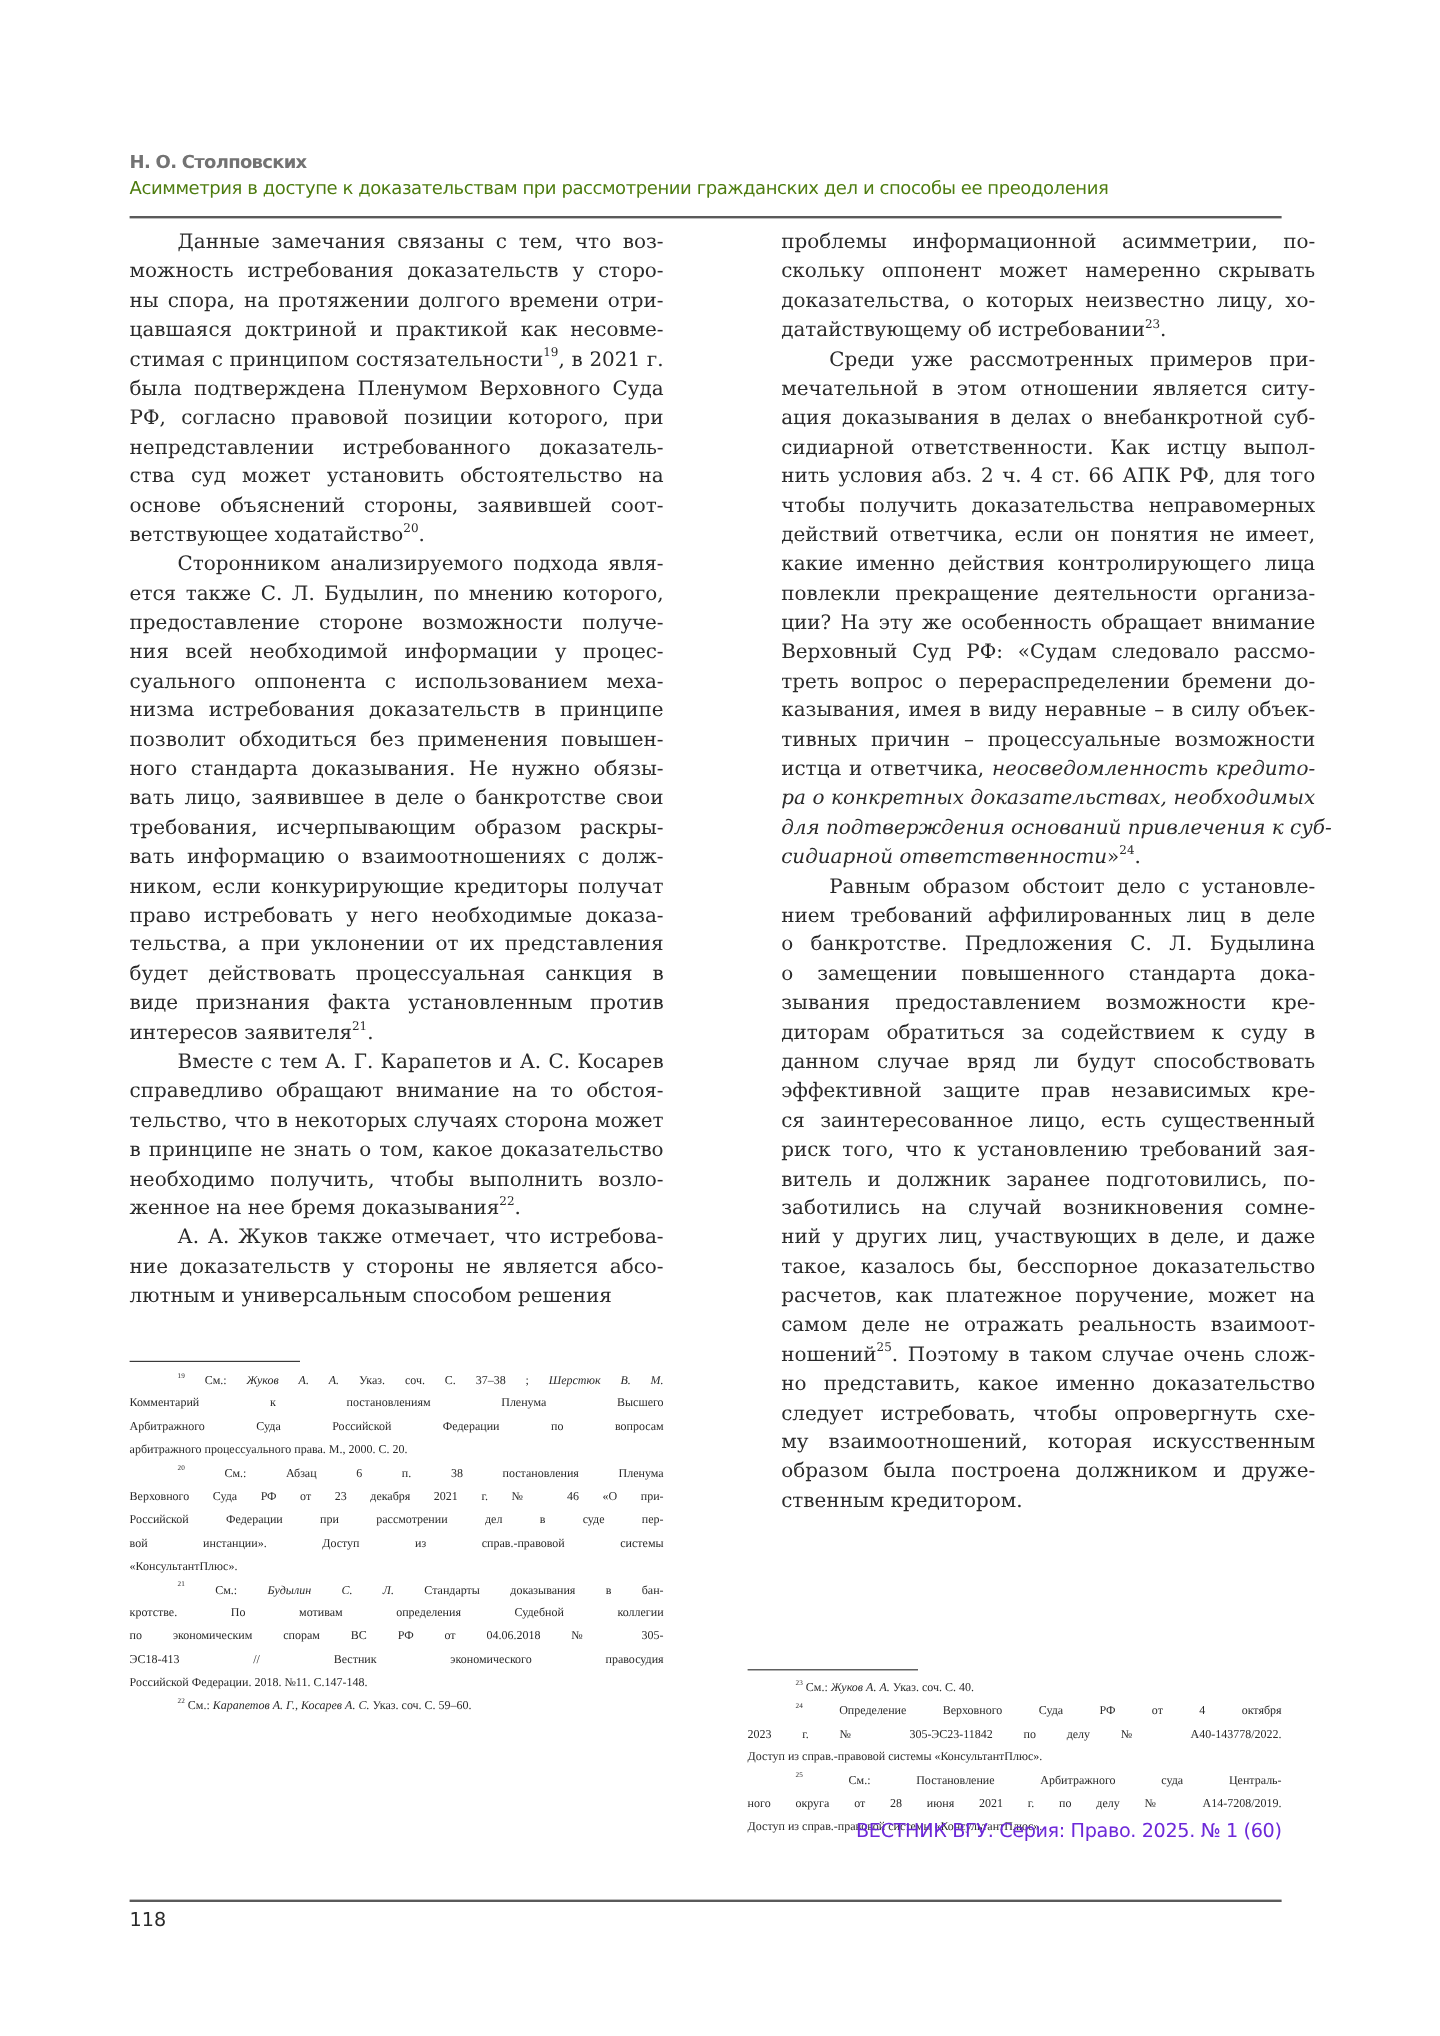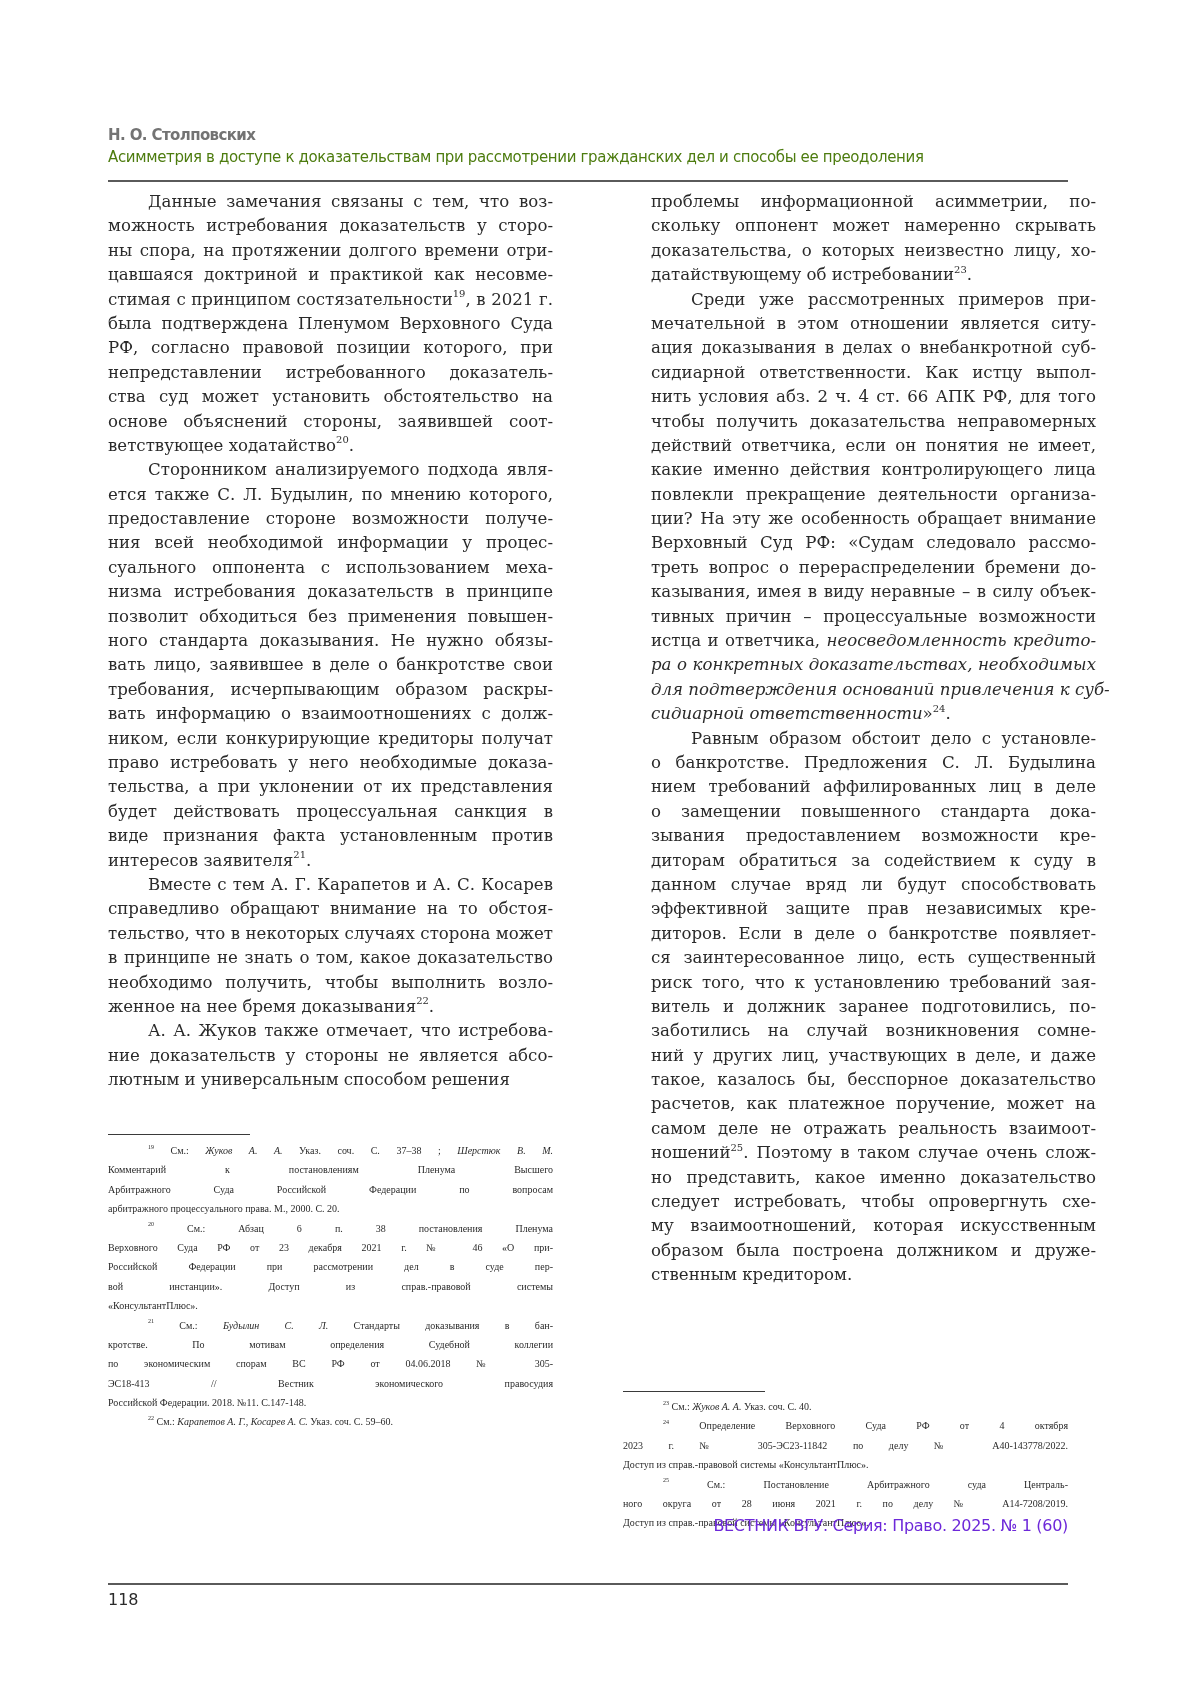--- a/index.html
+++ b/index.html
@@ -137,28 +137,27 @@
       <span class="line">треть вопрос о перераспределении бремени до-</span>
       <span class="line">казывания, имея в виду неравные – в силу объек-</span>
       <span class="line">тивных причин – процессуальные возможности</span>
       <span class="line">истца и ответчика, <em>неосведомленность кредито-</em></span>
       <span class="line"><em>ра о конкретных доказательствах, необходимых</em></span>
       <span class="line"><em>для подтверждения оснований привлечения к суб-</em></span>
       <span class="line last"><em>сидиарной ответственности</em>»<sup>24</sup>.</span>
     </p>
     <p>
       <span class="line first">Равным образом обстоит дело с установле-</span>
+      <span class="line">нием требований аффилированных лиц в деле</span>
       <span class="line">о банкротстве. Предложения С. Л. Будылина</span>
-      <span class="line">нием требований аффилированных лиц в деле</span>
       <span class="line">о замещении повышенного стандарта дока-</span>
       <span class="line">зывания предоставлением возможности кре-</span>
       <span class="line">диторам обратиться за содействием к суду в</span>
       <span class="line">данном случае вряд ли будут способствовать</span>
       <span class="line">эффективной защите прав независимых кре-</span>
-      <span class="line">диторов. Если в деле о банкротстве появляет-</span>
       <span class="line">ся заинтересованное лицо, есть существенный</span>
       <span class="line">риск того, что к установлению требований зая-</span>
       <span class="line">витель и должник заранее подготовились, по-</span>
       <span class="line">заботились на случай возникновения сомне-</span>
       <span class="line">ний у других лиц, участвующих в деле, и даже</span>
       <span class="line">такое, казалось бы, бесспорное доказательство</span>
       <span class="line">расчетов, как платежное поручение, может на</span>
       <span class="line">самом деле не отражать реальность взаимоот-</span>
       <span class="line">ношений<sup>25</sup>. Поэтому в таком случае очень слож-</span>
       <span class="line">но представить, какое именно доказательство</span>

